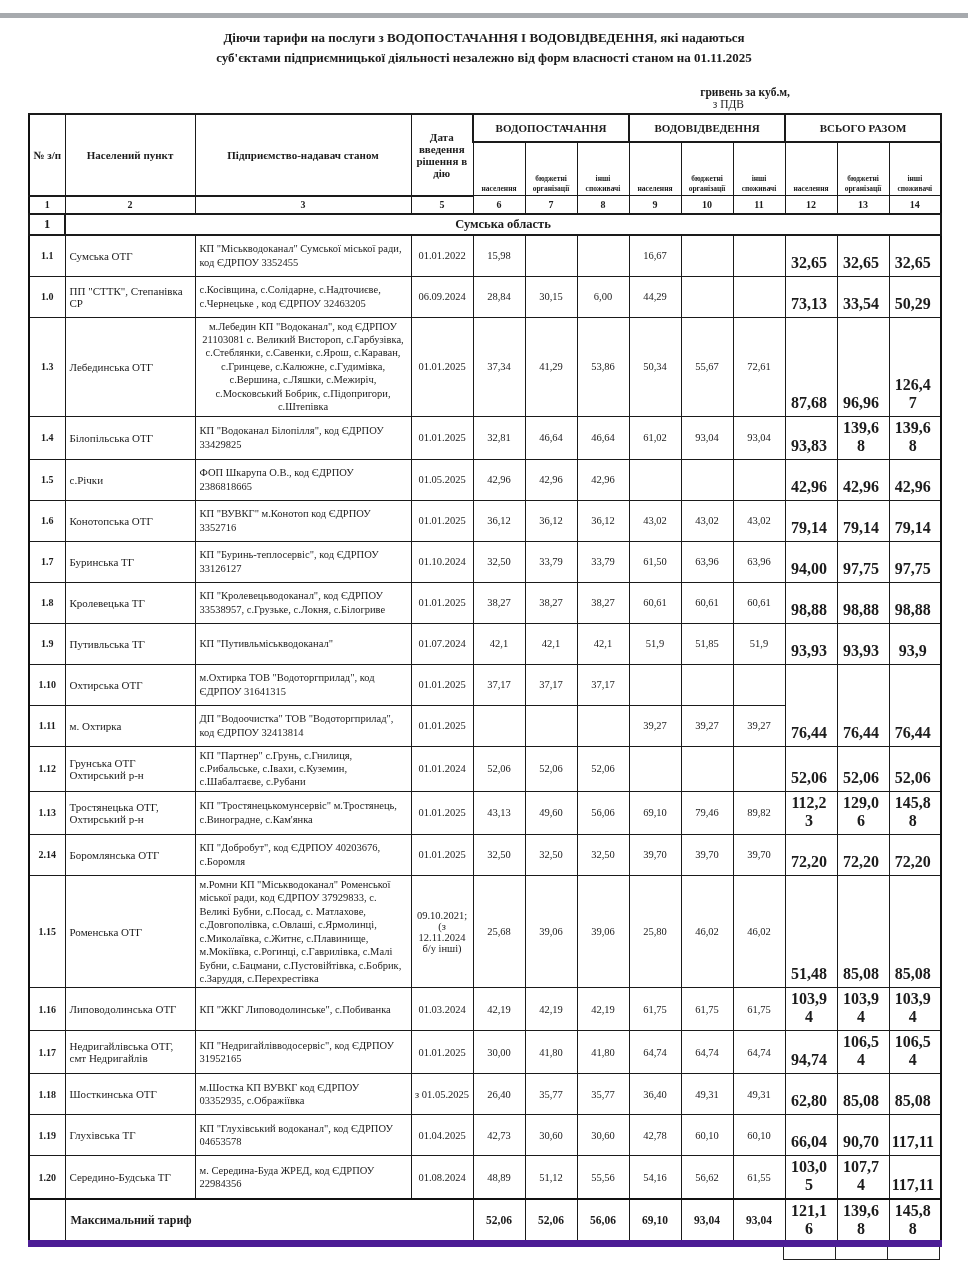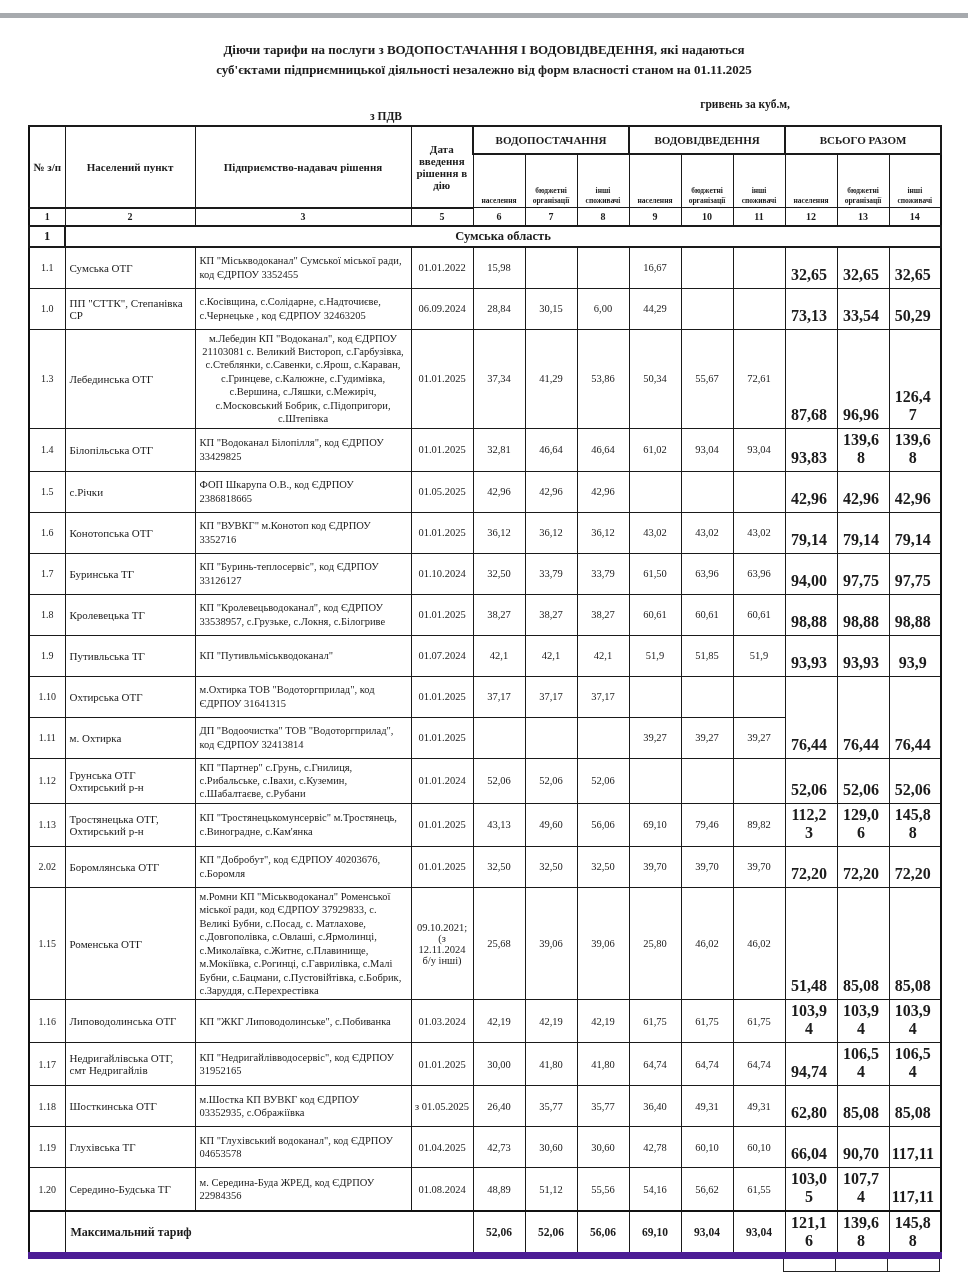--- a/index.html
+++ b/index.html
@@ -8,24 +8,24 @@
     background: #ffffff;
     font-family: "Liberation Serif", "DejaVu Serif", serif;
     color: #1c1c1c;
     overflow: hidden;
   }
   .top-bar {
     position: absolute; top: 13px; left: 0;
     width: 968px; height: 5px;
     background: #a7aaae;
   }
-  .doc { padding: 40px 28px 0 28px; }
+  .doc { padding: 28px 28px 0 28px; }
   .title { text-align: center; font-weight: bold; font-size: 13px; line-height: 1.5; }
   .note1 { text-align: right; font-weight: bold; font-size: 11.5px; padding-right: 150px; margin-top: 19px; }
-  .note2 { text-align: center; font-weight: bold; font-size: 11.5px; padding-right: 196px; }
+  .note2 { text-align: right; font-weight: normal; font-size: 11.5px; padding-right: 196px; }
 
   table.tariff {
     border-collapse: collapse;
     table-layout: fixed;
     width: 912px;
     margin-top: 3px;
     border: 2px solid #111;
   }
   .tariff th, .tariff td {
     border: 1px solid #1a1a1a;
@@ -35,21 +35,21 @@
     word-wrap: break-word;
   }
   .tariff th { font-weight: bold; vertical-align: middle; text-align: center; }
   th.h-main { font-size: 11px; border-width: 2px 1px 2px 1px; }
   th.h-group { font-size: 11px; border-width: 2px; height: 24px; }
   th.h-sub { font-size: 7.5px; vertical-align: bottom; padding: 2px 1px; height: 48px; line-height: 1.25; }
   tr.colnum td { font-weight: bold; font-size: 10px; text-align: center; border-bottom-width: 2px; height: 14px; }
   tr.section td { font-weight: bold; font-size: 12.5px; text-align: center; height: 17px; border-width: 1px 2px 2px 2px; }
   tr.section td.sec-num { border-width: 1px 1px 2px 2px; }
 
-  td.c-num    { text-align: center; font-size: 10px; vertical-align: middle; }
+  td.c-num    { text-align: center; font-size: 10px; vertical-align: middle; font-weight: bold; }
   td.c-settle { font-size: 11px; padding-left: 4px; vertical-align: middle; }
   td.c-prov   { font-size: 10.5px; padding: 2px 4px; vertical-align: middle; line-height: 1.28; }
   td.c-date   { text-align: center; font-size: 10.5px; vertical-align: middle; }
   td.c-val    { text-align: center; font-size: 10.5px; vertical-align: middle; height: 38px; }
   td.c-total  { text-align: center; font-weight: bold; font-size: 16px; vertical-align: bottom; padding: 2px 6px 4px 2px; }
 
   tr.footer-row td { font-weight: bold; border-top: 2px solid #111; border-bottom: 7px solid #4c1d95; }
   tr.footer-row td.f-label { font-size: 12px; padding-left: 5px; text-align: left; }
   tr.footer-row td.c-val { height: 18px; font-size: 11.5px; }
   tr.footer-row td.c-total { vertical-align: middle; padding-bottom: 2px; }
@@ -87,21 +87,21 @@
         <col style="width:52px">
         <col style="width:52px">
       <col style="width:52px">
         <col style="width:52px">
         <col style="width:52px">
     </colgroup>
     <thead>
       <tr>
         <th class="h-main" rowspan="2">№ з/п</th>
         <th class="h-main" rowspan="2">Населений пункт</th>
-        <th class="h-main" rowspan="2">Підприємство-надавач рішення</th>
+        <th class="h-main" rowspan="2">Підприємство-надавач станом</th>
         <th class="h-main" rowspan="2">Дата введення рішення в дію</th>
         <th class="h-group" colspan="3">ВОДОПОСТАЧАННЯ</th>
         <th class="h-group" colspan="3">ВОДОВІДВЕДЕННЯ</th>
         <th class="h-group" colspan="3">ВСЬОГО РАЗОМ</th>
       </tr>
       <tr>
         <th class="h-sub">населення</th>
         <th class="h-sub">бюджетні організації</th>
         <th class="h-sub">інші споживачі</th>
         <th class="h-sub">населення</th>
@@ -318,21 +318,21 @@
           <td class="c-val">49,60</td>
           <td class="c-val">56,06</td>
           <td class="c-val">69,10</td>
           <td class="c-val">79,46</td>
           <td class="c-val">89,82</td>
           <td class="c-total">112,23</td>
           <td class="c-total">129,06</td>
           <td class="c-total">145,88</td>
         </tr>
         <tr>
-          <td class="c-num">2.02</td>
+          <td class="c-num">2.14</td>
           <td class="c-settle">Боромлянська ОТГ</td>
           <td class="c-prov">КП "Добробут", код ЄДРПОУ 40203676, с.Боромля</td>
           <td class="c-date">01.01.2025</td>
           <td class="c-val">32,50</td>
           <td class="c-val">32,50</td>
           <td class="c-val">32,50</td>
           <td class="c-val">39,70</td>
           <td class="c-val">39,70</td>
           <td class="c-val">39,70</td>
           <td class="c-total">72,20</td>

